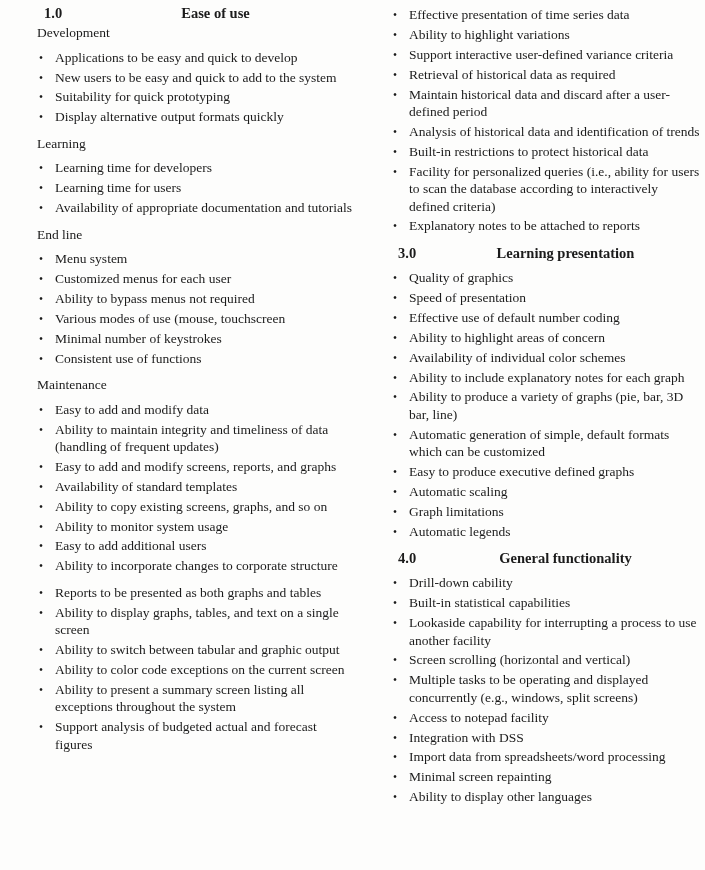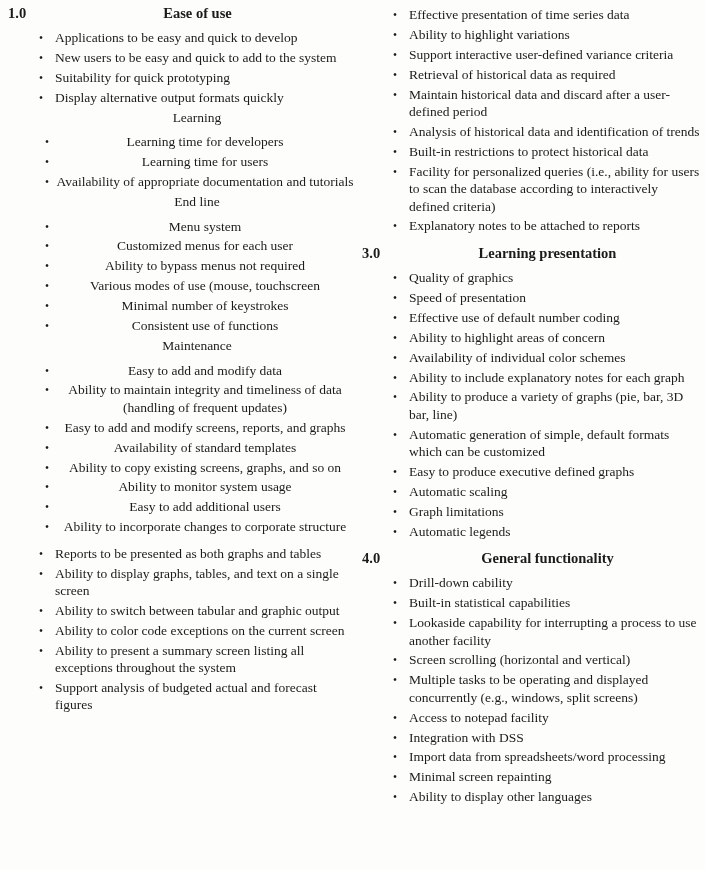--- a/index.html
+++ b/index.html
@@ -21,25 +21,25 @@
   .section { margin: 0; }
   .section + .section { margin-top: 9px; }
 
   .section-header {
     display: flex;
     font-weight: bold;
     font-size: 14.5px;
     line-height: 1.25;
     margin: 0 0 2px 0;
   }
-  .sec-num { width: 30px; flex: none; }
+  .sec-num { width: 30px; flex: none; margin-left: 36px; }
   .sec-title { flex: 1; text-align: center; }
 
   .group { margin: 0; }
-  .group + .group { margin-top: 2px; text-align: center; }
+  .group + .group { margin-top: 9px; }
 
   .subheading {
     font-size: 13.5px;
     line-height: 1.3;
     margin: 0 0 0 29px;
   }
 
   ul.bullets {
     list-style: none;
     margin: 7px 0 0 31px;
@@ -66,20 +66,21 @@
 <body>
 
 <div class="page">
   <div class="col col-left">
       <div class="section">
         <div class="section-header">
           <span class="sec-num">1.0</span>
           <span class="sec-title">Ease of use</span>
         </div>
         <div class="group">
+          <div class="subheading">Development</div>
           <ul class="bullets">
             <li>
               <span class="bullet">•</span>
               <span class="txt">Applications to be easy and quick to develop</span>
             </li>
             <li>
               <span class="bullet">•</span>
               <span class="txt">New users to be easy and quick to add to the system</span>
             </li>
             <li>

